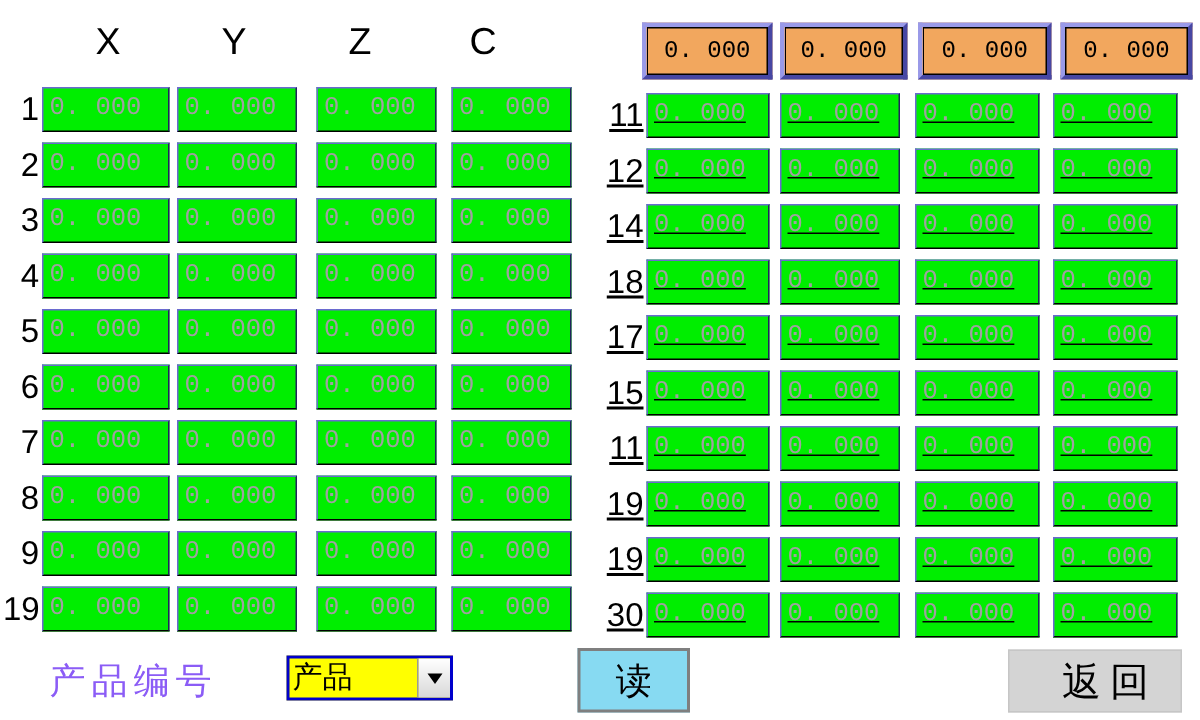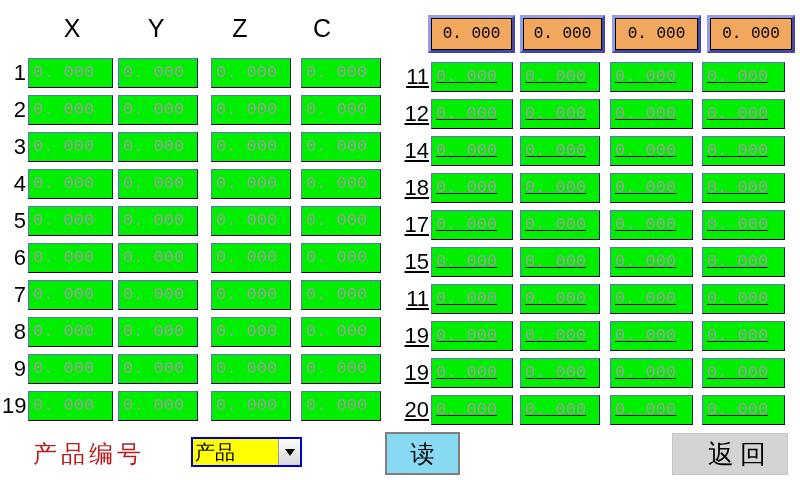--- a/index.html
+++ b/index.html
@@ -35,21 +35,21 @@
           border:1px solid; border-color:#6a6ad0 #22225e #000 #6a6ad0;
           font-family:"Liberation Mono", monospace; font-size:17px;
           color:#a0a0a0; line-height:27px; padding-left:4px; overflow:hidden; }
   .t-left .c1{width:85px;} .t-left .c2{width:80px;margin-left:5px;}
   .t-left .c3{width:80px;margin-left:13px;} .t-left .c4{width:80px;margin-left:10px;}
   .t-right .c1{width:82px;} .t-right .c2{width:80px;margin-left:7px;}
   .t-right .c3{width:83px;margin-left:10px;} .t-right .c4{width:83px;margin-left:9px;}
 
   
   .product-label { position:absolute; left:33px; top:438px; font-size:24px;
-                   letter-spacing:4px; color:#b91c1c; }
+                   letter-spacing:4px; color:#8b5cf6; }
   .product-select { position:absolute; left:191px; top:437px; width:111px; height:30px;
                     border:2px solid #0000cc; background:#ffff00; display:flex;gap:44px; }
   .product-select .sel-text { flex:1; font-size:20px; line-height:26px; color:#000;
                               padding-left:2px; overflow:hidden; white-space:nowrap; }
   .product-select .sel-arrow { width:22px; background:linear-gradient(#ffffff,#d8d8d8);
                                border-left:1px solid #9a9a9a;
                                display:flex; align-items:center; justify-content:center; }
   .product-select .sel-arrow .tri { width:0; height:0;
                                     border-left:5px solid transparent;
                                     border-right:5px solid transparent;
@@ -209,21 +209,21 @@
         <div class="cell c4">0. 000</div>
       </div>
       <div class="trow">
         <span class="rownum">19</span>
         <div class="cell c1">0. 000</div>
         <div class="cell c2">0. 000</div>
         <div class="cell c3">0. 000</div>
         <div class="cell c4">0. 000</div>
       </div>
       <div class="trow">
-        <span class="rownum">20</span>
+        <span class="rownum">30</span>
         <div class="cell c1">0. 000</div>
         <div class="cell c2">0. 000</div>
         <div class="cell c3">0. 000</div>
         <div class="cell c4">0. 000</div>
       </div>
     </div>
 
   <div class="product-label">产品编号</div>
 
   <div class="product-select">

